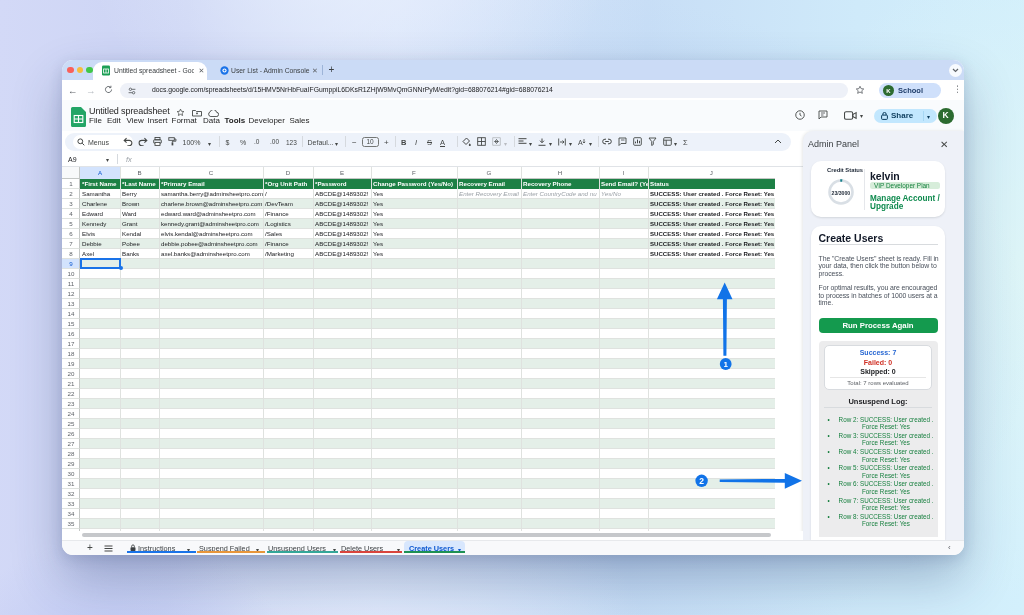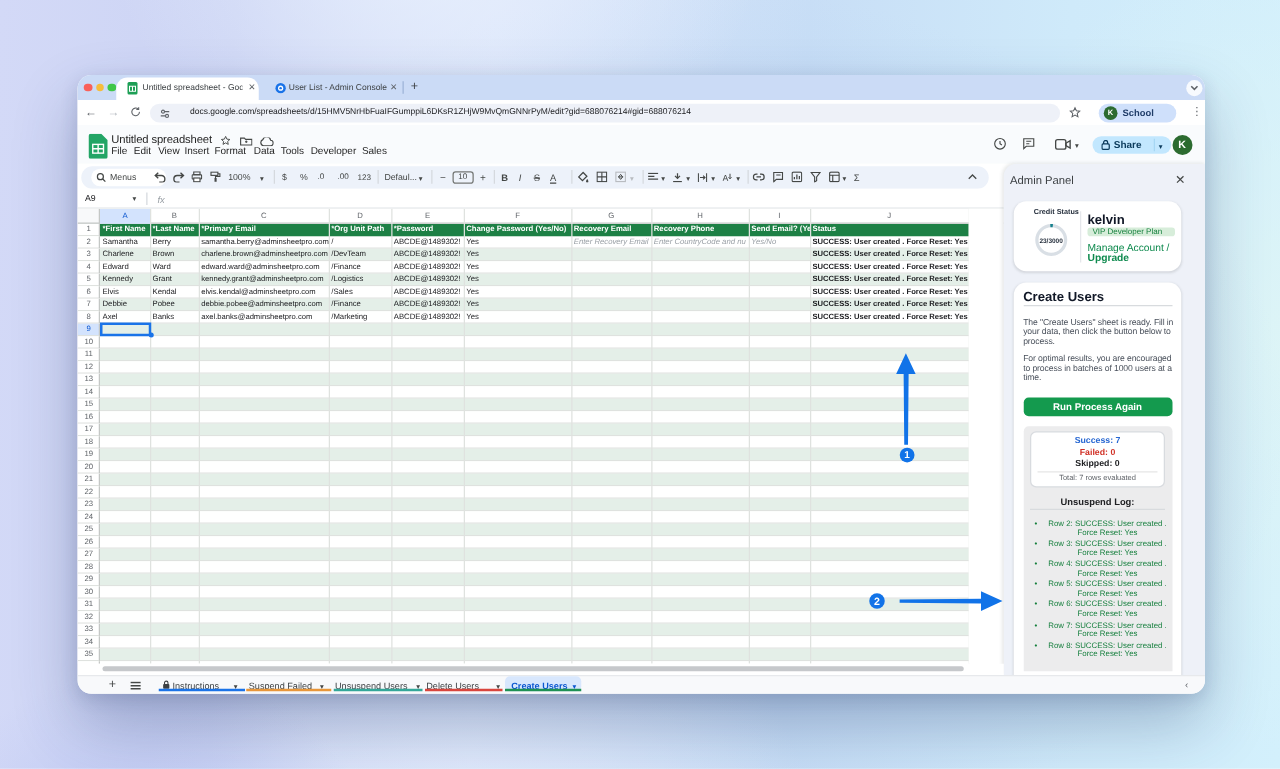--- a/index.html
+++ b/index.html
@@ -80,21 +80,21 @@
     </svg>
 <svg class="abs" style="left:146px;top:49.5px" width="11" height="7.5" viewBox="0 0 11 7.5">
       <path d="M2.8 6.6h5.4a2.2 2.2 0 0 0 .3-4.4A3.2 3.2 0 0 0 2.3 1.7 2.55 2.55 0 0 0 2.8 6.6z" fill="none" stroke="#444746" stroke-width="0.95"></path>
     </svg>
 <div class="txt" style="left:27px;top:55.5px;font-size:8px;line-height:10px;color:#1f1f1f;font-weight:normal;font-style:normal;">File</div>
 <div class="txt" style="left:45px;top:55.5px;font-size:8px;line-height:10px;color:#1f1f1f;font-weight:normal;font-style:normal;">Edit</div>
 <div class="txt" style="left:64.5px;top:55.5px;font-size:8px;line-height:10px;color:#1f1f1f;font-weight:normal;font-style:normal;">View</div>
 <div class="txt" style="left:85.5px;top:55.5px;font-size:8px;line-height:10px;color:#1f1f1f;font-weight:normal;font-style:normal;">Insert</div>
 <div class="txt" style="left:109.5px;top:55.5px;font-size:8px;line-height:10px;color:#1f1f1f;font-weight:normal;font-style:normal;">Format</div>
 <div class="txt" style="left:141px;top:55.5px;font-size:8px;line-height:10px;color:#1f1f1f;font-weight:normal;font-style:normal;">Data</div>
-<div class="txt" style="left:162.5px;top:55.5px;font-size:8px;line-height:10px;color:#1f1f1f;font-weight:normal;font-style:normal;">Tools</div>
+<div class="txt" style="left:162.5px;top:55.5px;font-size:8px;line-height:10px;color:#1f1f1f;font-weight:bold;font-style:normal;">Tools</div>
 <div class="txt" style="left:186.5px;top:55.5px;font-size:8px;line-height:10px;color:#1f1f1f;font-weight:normal;font-style:normal;">Developer</div>
 <div class="txt" style="left:227.5px;top:55.5px;font-size:8px;line-height:10px;color:#1f1f1f;font-weight:normal;font-style:normal;">Sales</div>
 <svg class="abs" style="left:732px;top:49px" width="12" height="12" viewBox="0 0 24 24">
       <circle cx="12" cy="12" r="8.5" fill="none" stroke="#444746" stroke-width="1.8"></circle>
       <path d="M12 7.5V12l3 2" fill="none" stroke="#444746" stroke-width="1.8"></path>
     </svg>
 <svg class="abs" style="left:755px;top:49px" width="12" height="12" viewBox="0 0 24 24">
       <path d="M4 4h16v12H8l-4 4z" fill="none" stroke="#444746" stroke-width="1.8"></path>
       <path d="M8 8h8M8 12h5" stroke="#444746" stroke-width="1.6"></path>
     </svg>
@@ -425,21 +425,21 @@
 <div class="txt" style="left:765px;top:107.3px;font-size:5.8px;line-height:7.8px;color:#1f2937;font-weight:bold;font-style:normal;">Credit Status</div>
 <svg class="abs" style="left:765px;top:118px" width="28" height="28" viewBox="0 0 28 28">
       <circle cx="14" cy="14" r="11.5" fill="none" stroke="#d9dfe5" stroke-width="2.6"></circle>
       <circle cx="14" cy="14" r="11.5" fill="none" stroke="#17808c" stroke-width="2.6" stroke-dasharray="2.6 69.7" stroke-dashoffset="1.3" transform="rotate(-90 14 14)"></circle>
     </svg>
 <div class="txt" style="left:769.5px;top:130px;font-size:5.2px;line-height:7.2px;color:#1f2937;font-weight:bold;font-style:normal;">23/3000</div>
 <div class="abs" style="left:802px;top:109px;width:1px;height:41px;background:#e5e7eb"></div>
 <div class="txt" style="left:808px;top:110px;font-size:10.5px;line-height:12.5px;color:#111827;font-weight:bold;font-style:normal;">kelvin</div>
 <div class="abs" style="left:808px;top:121.5px;width:70px;height:7.5px;background:#d7edda;border-radius:2.5px"></div>
 <div class="txt" style="left:812px;top:122.3px;font-size:6.4px;line-height:8.4px;color:#15803d;font-weight:normal;font-style:normal;">VIP Developer Plan</div>
-<div class="txt" style="left:808px;top:133.5px;font-size:8.2px;line-height:10.2px;color:#0e8a4e;font-weight:normal;font-style:normal;">Manage Account /</div>
+<div class="txt" style="left:808px;top:133.5px;font-size:8.2px;line-height:10.2px;color:#0e8a4e;font-weight:bold;font-style:normal;">Manage Account /</div>
 <div class="txt" style="left:808px;top:142px;font-size:8.2px;line-height:10.2px;color:#0e8a4e;font-weight:bold;font-style:normal;">Upgrade</div>
 <div class="abs" style="left:749px;top:166px;width:134px;height:314px;background:#fff;border-radius:10px 10px 0 0;box-shadow:0 1px 2px rgba(60,64,67,.15)"></div>
 <div class="txt" style="left:756.5px;top:171.5px;font-size:10.5px;line-height:12.5px;color:#111827;font-weight:bold;font-style:normal;">Create Users</div>
 <div class="abs" style="left:756.5px;top:184px;width:119px;height:1px;background:#d8dbde"></div>
 <div class="txt" style="left:756.5px;top:194.8px;font-size:6.9px;line-height:8.9px;color:#49505b;font-weight:normal;font-style:normal;letter-spacing:-0.08px">The "Create Users" sheet is ready. Fill in</div>
 <div class="txt" style="left:756.5px;top:202.4px;font-size:6.9px;line-height:8.9px;color:#49505b;font-weight:normal;font-style:normal;letter-spacing:-0.08px">your data, then click the button below to</div>
 <div class="txt" style="left:756.5px;top:210.0px;font-size:6.9px;line-height:8.9px;color:#49505b;font-weight:normal;font-style:normal;letter-spacing:-0.08px">process.</div>
 <div class="txt" style="left:756.5px;top:224.2px;font-size:6.9px;line-height:8.9px;color:#49505b;font-weight:normal;font-style:normal;letter-spacing:-0.08px">For optimal results, you are encouraged</div>
 <div class="txt" style="left:756.5px;top:231.79999999999998px;font-size:6.9px;line-height:8.9px;color:#49505b;font-weight:normal;font-style:normal;letter-spacing:-0.08px">to process in batches of 1000 users at a</div>
 <div class="txt" style="left:756.5px;top:239.39999999999998px;font-size:6.9px;line-height:8.9px;color:#49505b;font-weight:normal;font-style:normal;letter-spacing:-0.08px">time.</div>

